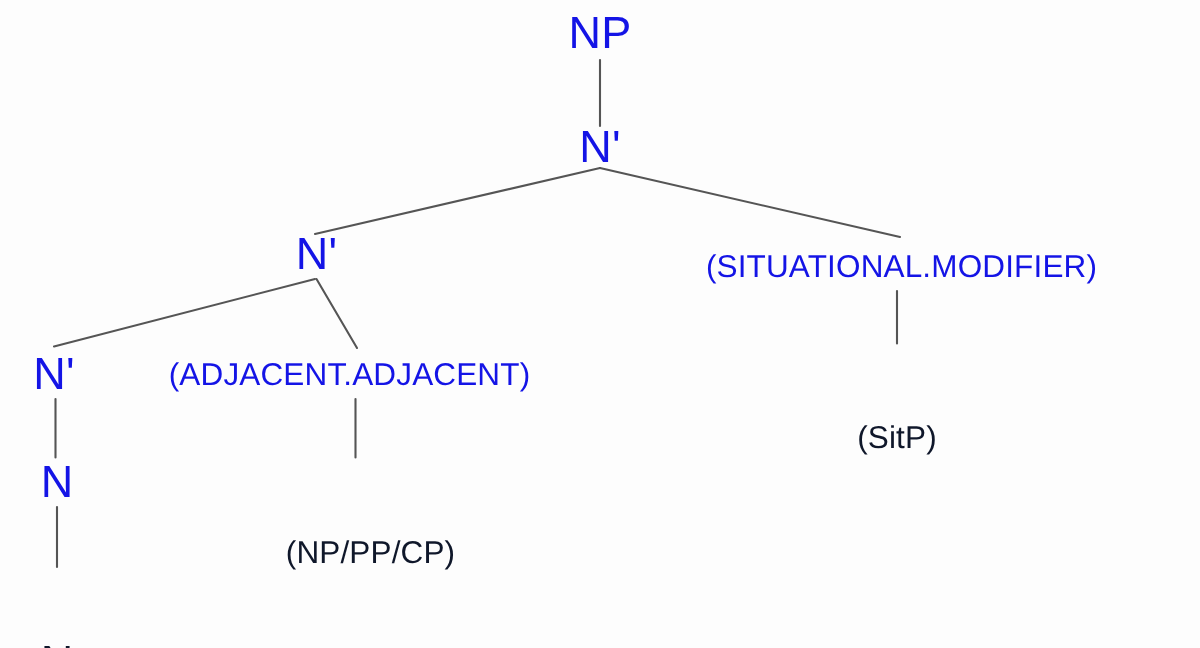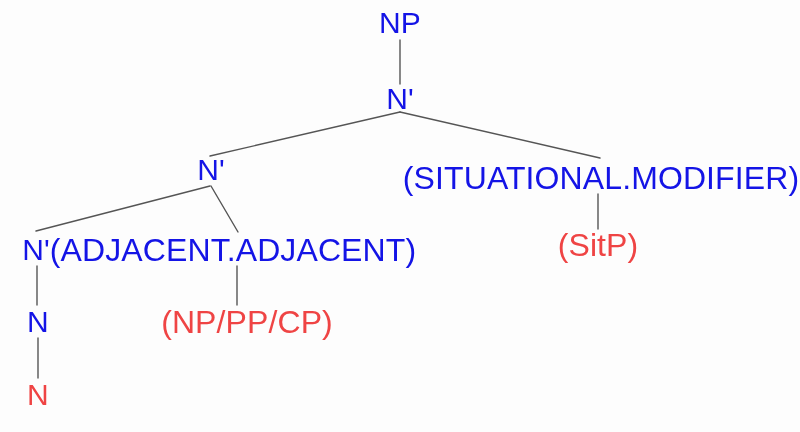--- a/index.html
+++ b/index.html
@@ -29,23 +29,23 @@
   .node {
     position: absolute;
     transform: translate(-50%, -50%);
     white-space: nowrap;
     line-height: 1;
     font-family: "Liberation Sans", sans-serif;
     font-weight: 400;
     letter-spacing: 0.1px;
   }
   .node-blue { color: #1414e6; }
-  .node-red  { color: #ef4444; }
+  .node-red  { color: #0f172a; margin-top: 47px; }
   .node-sz-lg { font-size: 30px; }
-  .node-sz-md { font-size: 32px; }
+  .node-sz-md { font-size: 21px; }
 </style>
 </head>
 <body>
 
 <div id="tree-canvas">
   <svg id="edge-layer" viewBox="0 0 800 432" width="800" height="432" xmlns="http://www.w3.org/2000/svg">
       <line x1="400" y1="40" x2="400" y2="84" stroke="#555555" stroke-width="1.4" stroke-linecap="round"></line>
       <line x1="400" y1="112" x2="210" y2="156" stroke="#555555" stroke-width="1.4" stroke-linecap="round"></line>
       <line x1="400" y1="112" x2="600" y2="158" stroke="#555555" stroke-width="1.4" stroke-linecap="round"></line>
       <line x1="210" y1="186" x2="36" y2="231" stroke="#555555" stroke-width="1.4" stroke-linecap="round"></line>

